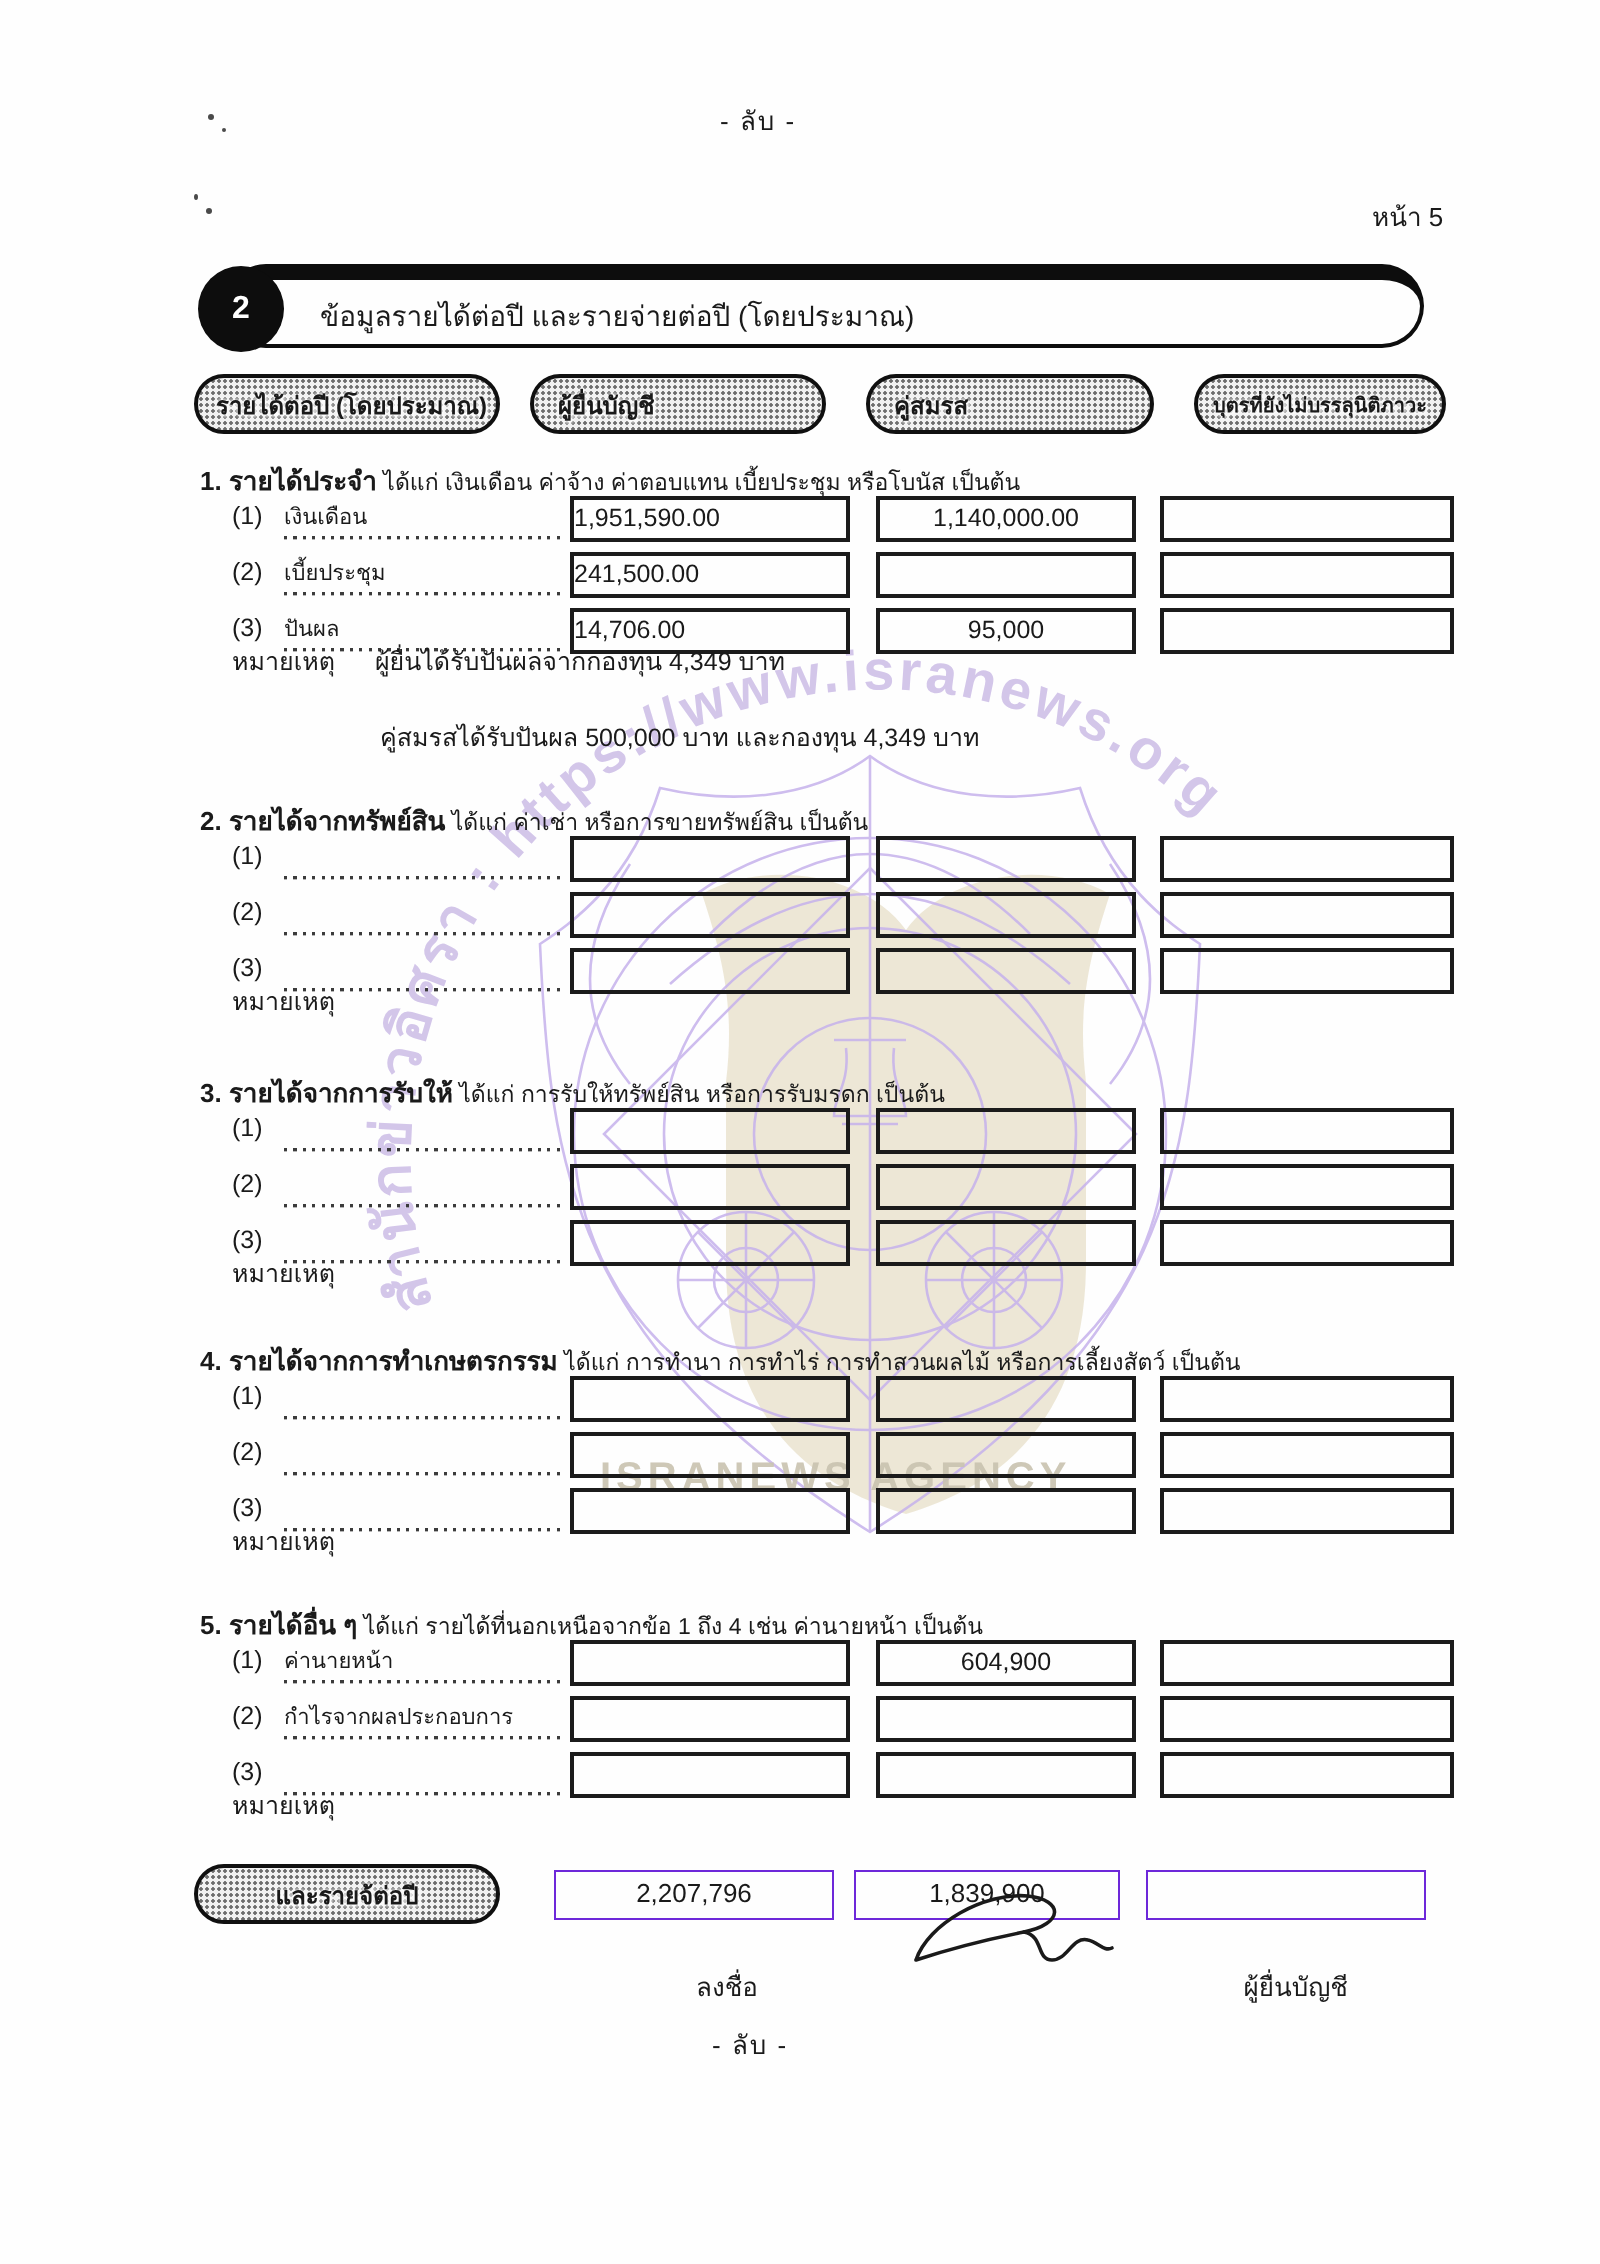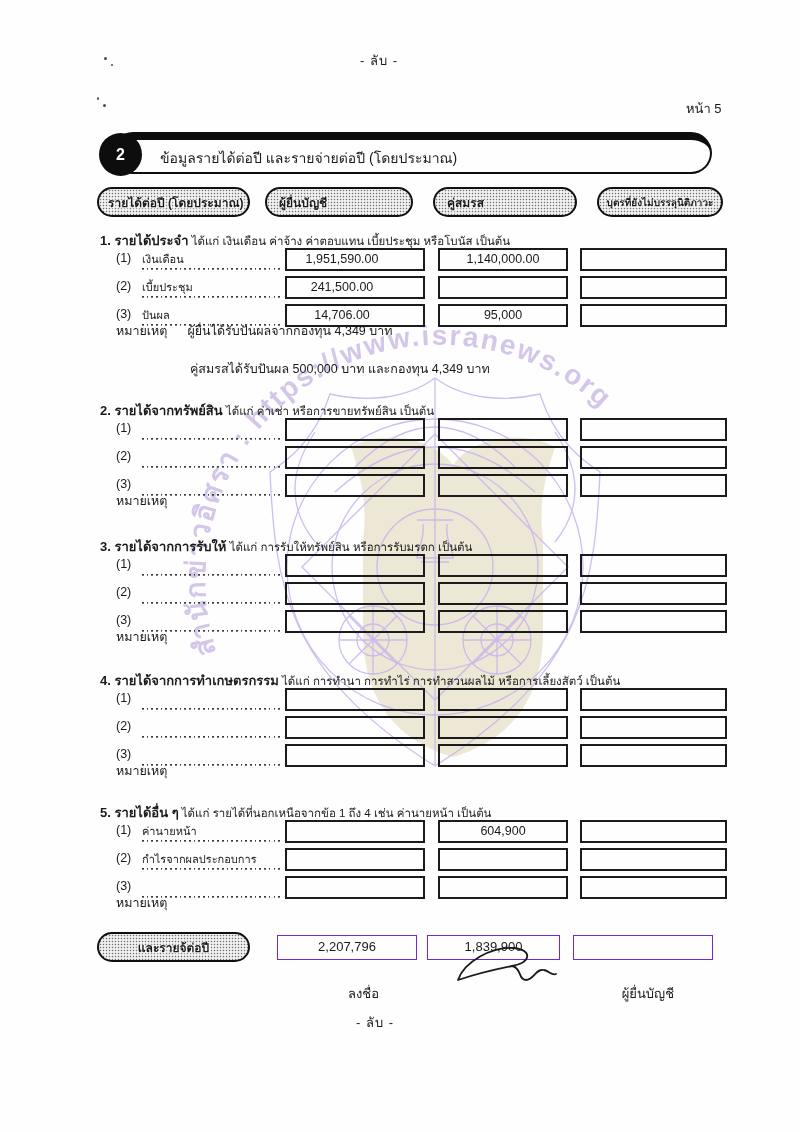--- a/index.html
+++ b/index.html
@@ -37,21 +37,21 @@
   .r1{top:18px}.r2{top:46px}.r3{top:74px}
   .rno{position:absolute;left:116px;top:3px;font-size:12.5px}
   .rlab{position:absolute;left:142px;top:0;width:141px;height:22px;line-height:22px;font-size:11px;
         background:repeating-linear-gradient(90deg,#3b3b3b 0 1.6px,transparent 1.6px 4.7px) left bottom/100% 1.7px no-repeat;
         white-space:nowrap}
   .vbox{position:absolute;top:0;height:23px;box-sizing:border-box;border:2px solid #1b1b1b;background:transparent}
   .c1{left:285px;width:140px}
   .c2{left:438px;width:130px}
   .c3{left:580px;width:147px}
   .val{display:block;font-size:12.5px;line-height:19px;white-space:nowrap}
-  .va-r{text-align:center;padding-right:26px}
+  .va-r{text-align:left;padding-right:26px}
   .va-c{text-align:center}
   .note{position:absolute;left:116px;top:92px;width:598px;height:19px;display:flex;
         align-items:flex-start;font-size:12.5px;line-height:18px}
   .dots{background:repeating-linear-gradient(90deg,#3b3b3b 0 1.6px,transparent 1.6px 4.7px) left bottom 3px/100% 1.7px no-repeat}
   .dots.short{width:17px}
   .dots.fill{flex:1}
   .note-text{padding-left:3px;white-space:nowrap}
   .note2{position:absolute;left:190px;top:129px;font-size:12.5px;white-space:nowrap}
   
   .total-row{left:0;top:930px;width:800px;height:42px}
@@ -99,20 +99,21 @@
 
   <svg class="wm" style="left:0;top:0" width="800" height="1132" viewBox="0 0 800 1132">
     <defs>
         <path id="arcpath" d="M 227,679 A 235,235 0 1 1 653,679"></path>
       </defs>
     <text font-size="28" font-weight="bold" fill="#a98fd6" opacity="0.5" letter-spacing="2" font-family="Liberation Sans, sans-serif">
       <textPath href="#arcpath" startOffset="28">สำนักข่าวอิศรา : https://www.isranews.org</textPath>
     </text>
   </svg>
 
+  <div class="wm-agency">ISRANEWS AGENCY</div>
 
   <div class="spk" style="left:104px;top:57px;width:3px;height:3px"></div>
   <div class="spk" style="left:111px;top:64px;width:2px;height:2px"></div>
   <div class="spk" style="left:97px;top:97px;width:2px;height:3px"></div>
   <div class="spk" style="left:103px;top:104px;width:3px;height:3px"></div>
 
   <div class="fg secret" style="left:360px;top:50px">- ลับ -</div>
   <div class="fg pageno" style="left:686px;top:98px">หน้า 5</div>
 
   <div class="fg banner-rect">

